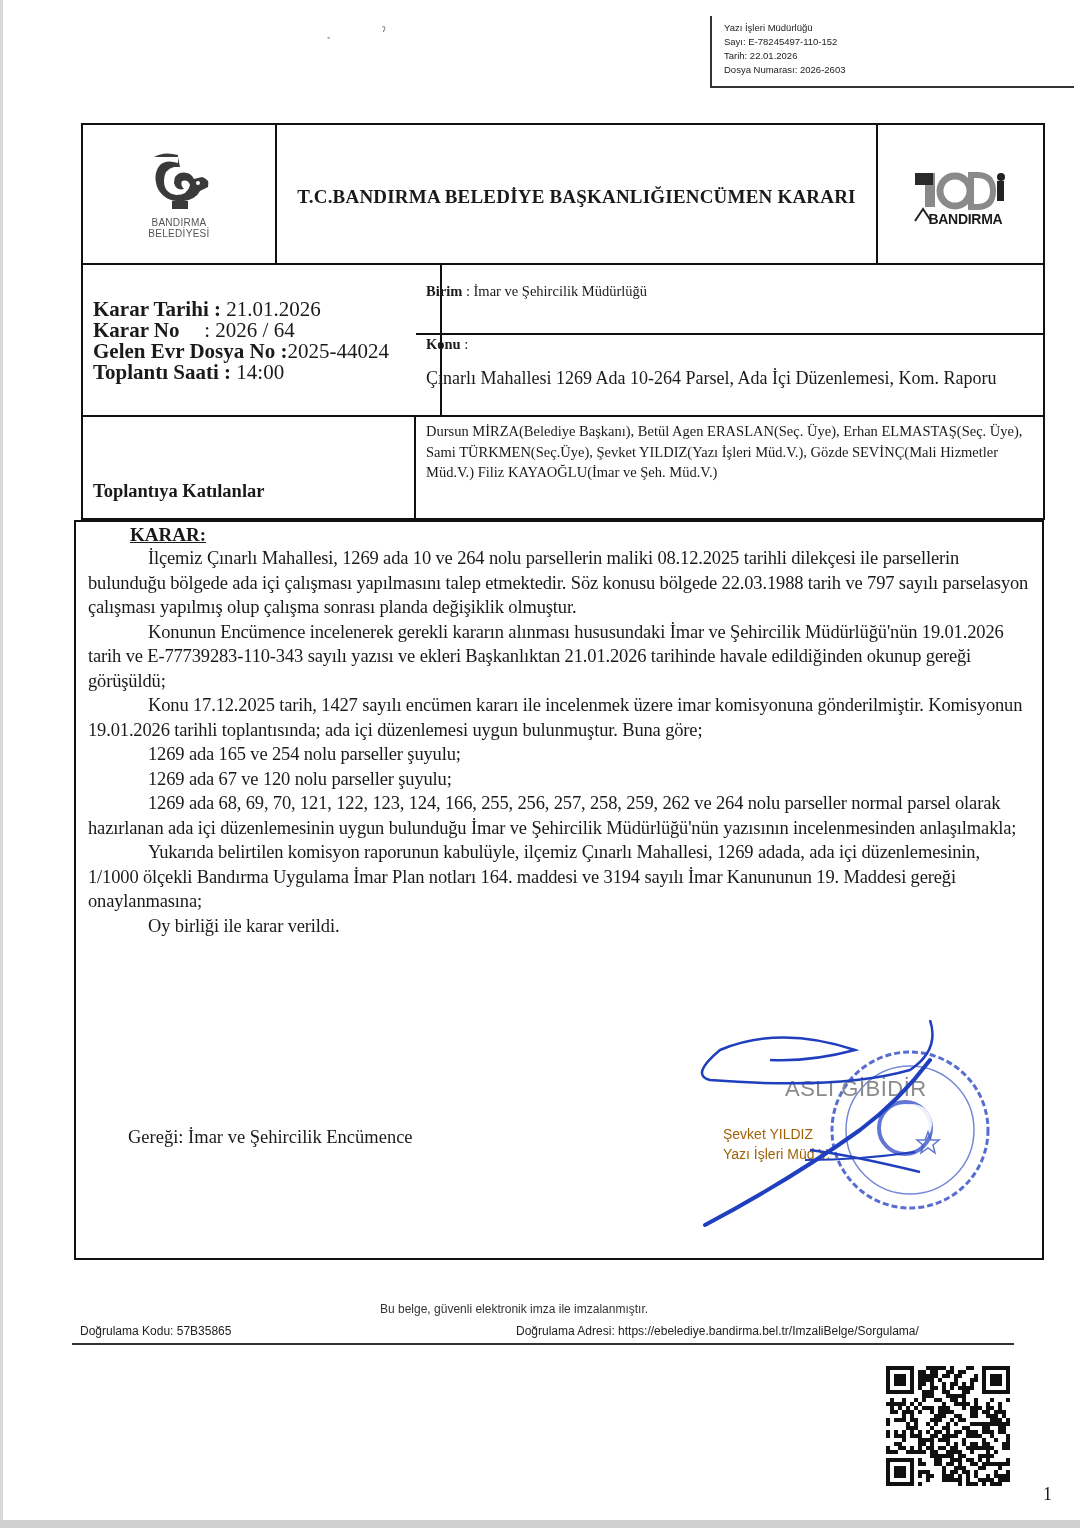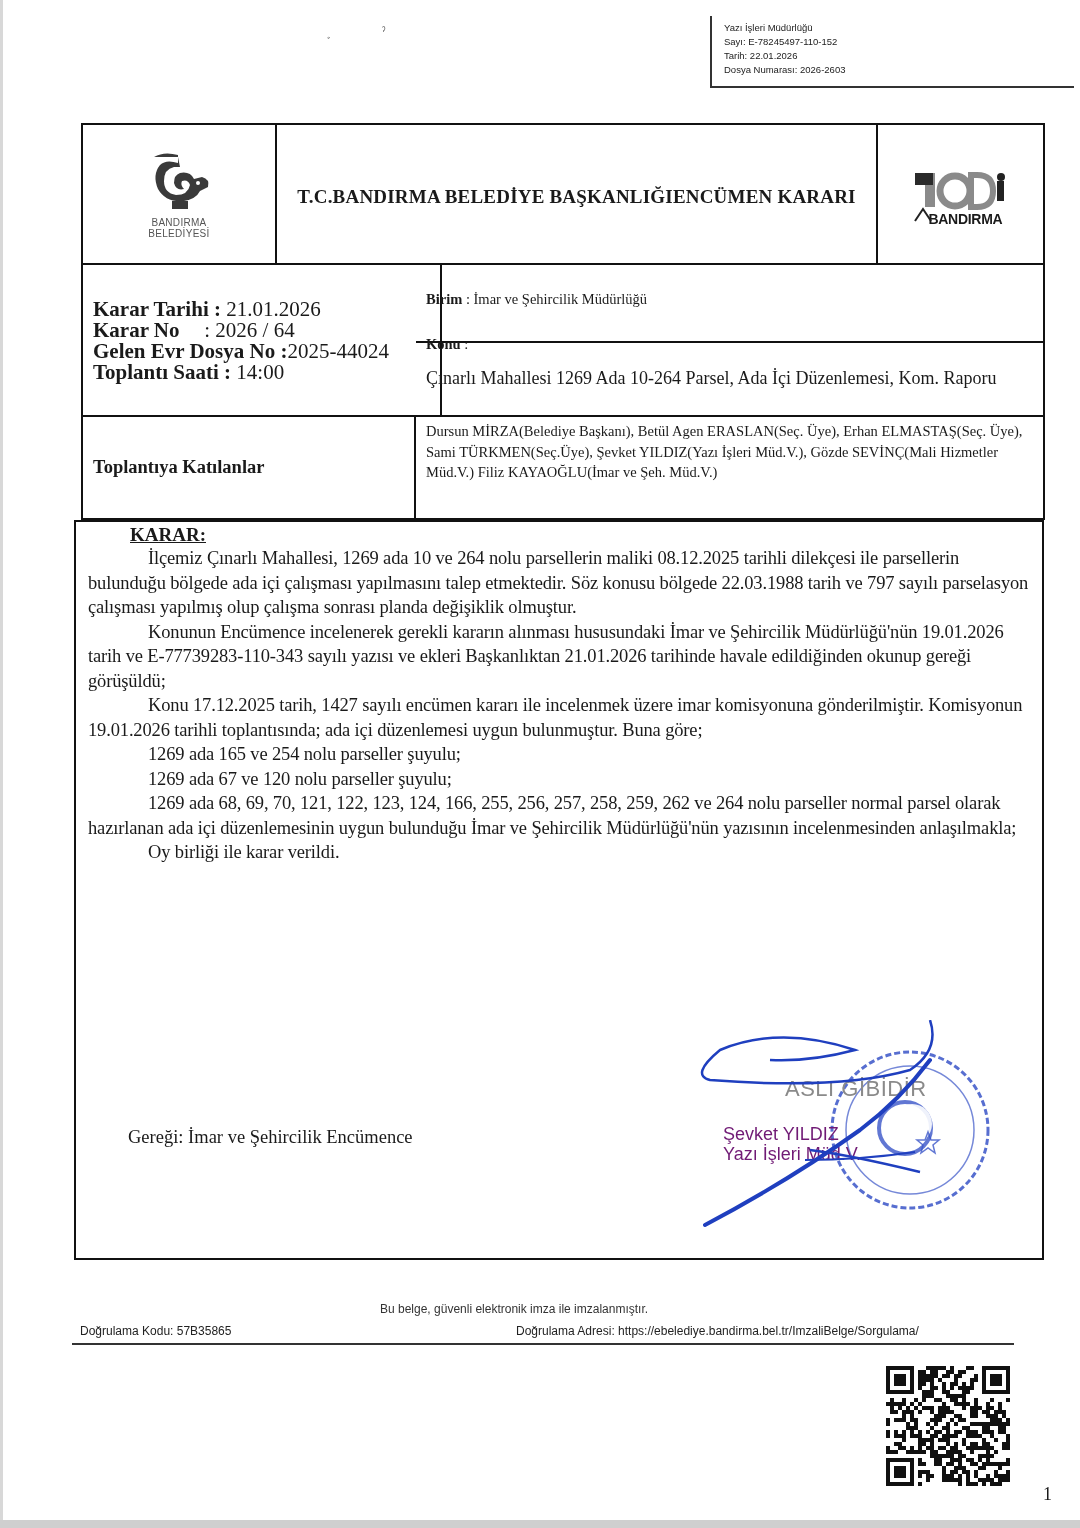--- a/index.html
+++ b/index.html
@@ -24,38 +24,38 @@
     font-weight: bold; font-size: 19px; line-height: 24px; letter-spacing: 0.2px; padding-top: 6px; }
   .right-logo-cell { width: 167px; border-left: 2px solid #111; display: flex; align-items: center; justify-content: center; }
 
   .logo-text { font-family: "Liberation Sans", sans-serif; font-size: 10px; color: #555; text-align: center; line-height: 11px; letter-spacing: 0.3px; }
 
   
   .info-table { position: absolute; left: 81px; top: 263px; width: 964px; height: 257px; border: 2px solid #111; }
   .info-left { position: absolute; left: 0; top: 0; width: 359px; height: 152px; border-right: 2px solid #111; border-bottom: 2px solid #111;
     padding: 34px 0 0 10px; font-size: 21px; line-height: 21px; }
   .info-left .lbl { font-weight: bold; }
-  .birim { position: absolute; left: 333px; top: 8px; width: 627px; height: 70px; border-bottom: 2px solid #111; padding: 18px 0 0 10px; font-size: 14.5px; }
+  .birim { position: absolute; left: 333px; top: 0; width: 627px; height: 70px; border-bottom: 2px solid #111; padding: 18px 0 0 10px; font-size: 14.5px; }
   .konu { position: absolute; left: 333px; top: 70px; width: 627px; height: 82px; border-bottom: 2px solid #111; padding: 1px 0 0 10px; font-size: 14.5px; }
   .konu-text { font-size: 18px; line-height: 22px; margin-top: 14px; }
   .katilan-label { position: absolute; left: 0; top: 152px; width: 333px; height: 101px; border-right: 2px solid #111;
-    padding: 40px 0 0 10px; font-weight: bold; font-size: 18.5px; }
+    padding: 64px 0 0 10px; font-weight: bold; font-size: 18.5px; }
   .katilan-list { position: absolute; left: 333px; top: 152px; width: 627px; height: 101px; padding: 4px 10px 0 10px; font-size: 14.5px; line-height: 20.5px; }
 
   
   .karar-box { position: absolute; left: 74px; top: 520px; width: 970px; height: 740px; border: 2px solid #111; padding: 2px 10px 0 12px; }
   .karar-title { font-weight: bold; font-size: 19px; text-decoration: underline; margin-left: 42px; line-height: 22px; }
   .karar-body { font-size: 18.5px; line-height: 24.5px; letter-spacing: -0.15px; }
   .karar-body p { margin: 0; }
   .indent { text-indent: 60px; }
   .gereg { position: absolute; left: 52px; top: 605px; font-size: 18.5px; }
 
   .signature-area { position: absolute; left: 690px; top: 1020px; width: 330px; height: 240px; pointer-events: none; }
   .sig-text1 { position: absolute; left: 95px; top: 56px; font-family: "Liberation Sans", sans-serif; font-size: 22px; color: #8a8a8a; letter-spacing: 0.5px; }
-  .sig-text2 { position: absolute; left: 33px; top: 104px; font-family: "Liberation Sans", sans-serif; font-size: 18px; color: #701a75; line-height: 20px; }
+  .sig-text2 { position: absolute; left: 33px; top: 104px; font-family: "Liberation Sans", sans-serif; font-size: 14px; color: #a16207; line-height: 20px; }
 
   
   .footer-signed { position: absolute; left: 380px; top: 1302px; font-family: "Liberation Sans", sans-serif; font-size: 12px; color: #333; }
   .footer-code { position: absolute; left: 80px; top: 1324px; font-family: "Liberation Sans", sans-serif; font-size: 12px; color: #222; }
   .footer-addr { position: absolute; left: 516px; top: 1324px; font-family: "Liberation Sans", sans-serif; font-size: 12px; color: #222; }
   .footer-rule { position: absolute; left: 72px; top: 1343px; width: 942px; height: 2px; background: #333; }
 
   .qr { position: absolute; left: 886px; top: 1366px; width: 124px; height: 120px; }
   .page-num { position: absolute; left: 1043px; top: 1484px; font-size: 18px; }
 </style>
@@ -139,20 +139,21 @@
 
 <div class="karar-box">
   <div class="karar-title">KARAR:</div>
   <div class="karar-body">
     <p class="indent">İlçemiz Çınarlı Mahallesi, 1269 ada 10 ve 264 nolu parsellerin maliki 08.12.2025 tarihli dilekçesi ile parsellerin bulunduğu bölgede ada içi çalışması yapılmasını talep etmektedir. Söz konusu bölgede 22.03.1988 tarih ve 797 sayılı parselasyon çalışması yapılmış olup çalışma sonrası planda değişiklik olmuştur.</p>
     <p class="indent">Konunun Encümence incelenerek gerekli kararın alınması hususundaki İmar ve Şehircilik Müdürlüğü'nün 19.01.2026 tarih ve E-77739283-110-343 sayılı yazısı ve ekleri Başkanlıktan 21.01.2026 tarihinde havale edildiğinden okunup gereği görüşüldü;</p>
     <p class="indent">Konu 17.12.2025 tarih, 1427 sayılı encümen kararı ile incelenmek üzere imar komisyonuna gönderilmiştir. Komisyonun 19.01.2026 tarihli toplantısında; ada içi düzenlemesi uygun bulunmuştur. Buna göre;</p>
     <p class="indent">1269 ada 165 ve 254 nolu parseller şuyulu;</p>
     <p class="indent">1269 ada 67 ve 120 nolu parseller şuyulu;</p>
     <p class="indent">1269 ada 68, 69, 70, 121, 122, 123, 124, 166, 255, 256, 257, 258, 259, 262 ve 264 nolu parseller normal parsel olarak hazırlanan ada içi düzenlemesinin uygun bulunduğu İmar ve Şehircilik Müdürlüğü'nün yazısının incelenmesinden anlaşılmakla;</p>
+    <p class="indent">Yukarıda belirtilen komisyon raporunun kabulüyle, ilçemiz Çınarlı Mahallesi, 1269 adada, ada içi düzenlemesinin, 1/1000 ölçekli Bandırma Uygulama İmar Plan notları 164. maddesi ve 3194 sayılı İmar Kanununun 19. Maddesi gereği onaylanmasına;</p>
     <p class="indent">Oy birliği ile karar verildi.</p>
   </div>
   <div class="gereg">Gereği: İmar ve Şehircilik Encümence</div>
 </div>
 
 <div class="signature-area">
   <svg width="330" height="240" viewBox="0 0 330 240" style="position:absolute;left:0;top:0;">
     <circle cx="220" cy="110" r="78" fill="none" stroke="#3a55c8" stroke-width="3" stroke-dasharray="6 3" opacity="0.85"></circle>
     <circle cx="220" cy="110" r="64" fill="none" stroke="#3a55c8" stroke-width="1.5" opacity="0.7"></circle>
     <circle cx="215" cy="108" r="26" fill="none" stroke="#3a55c8" stroke-width="4" opacity="0.8"></circle>

